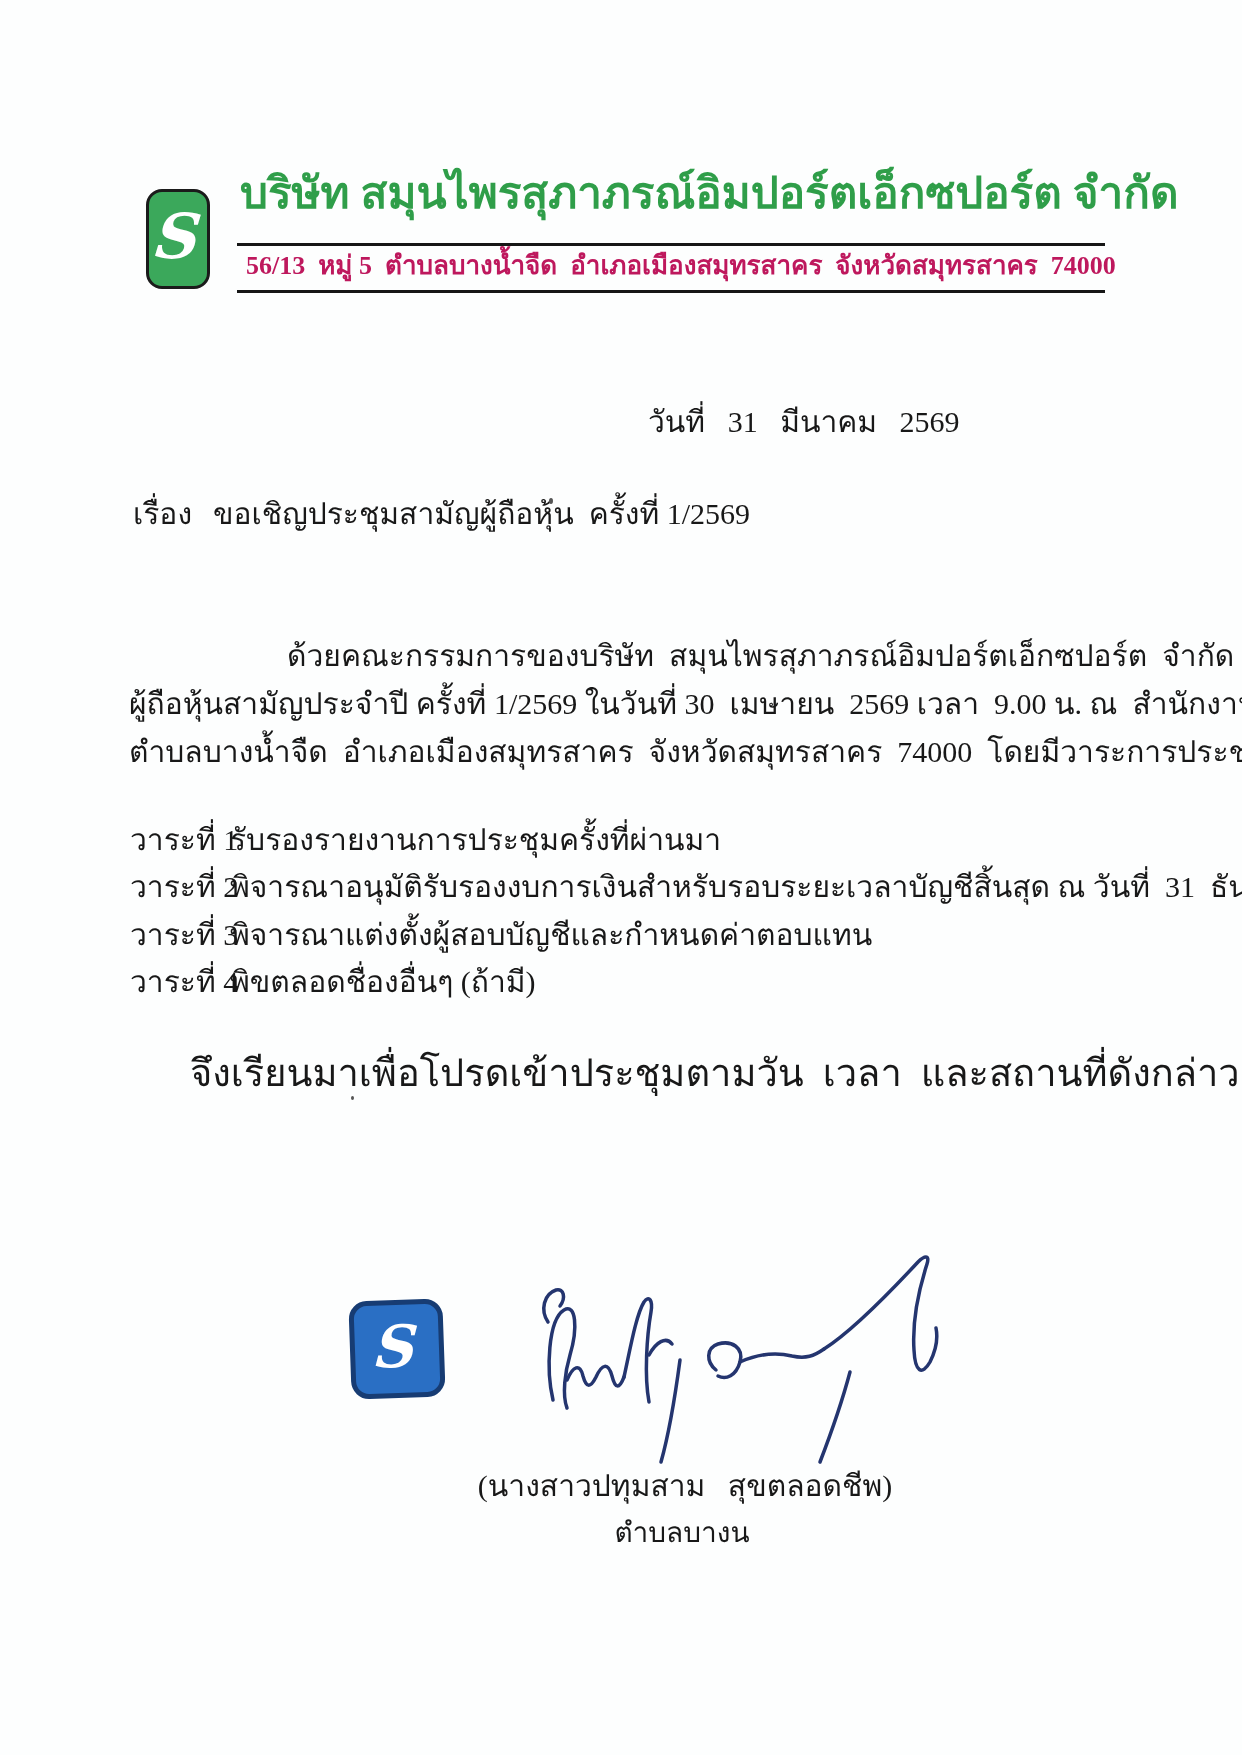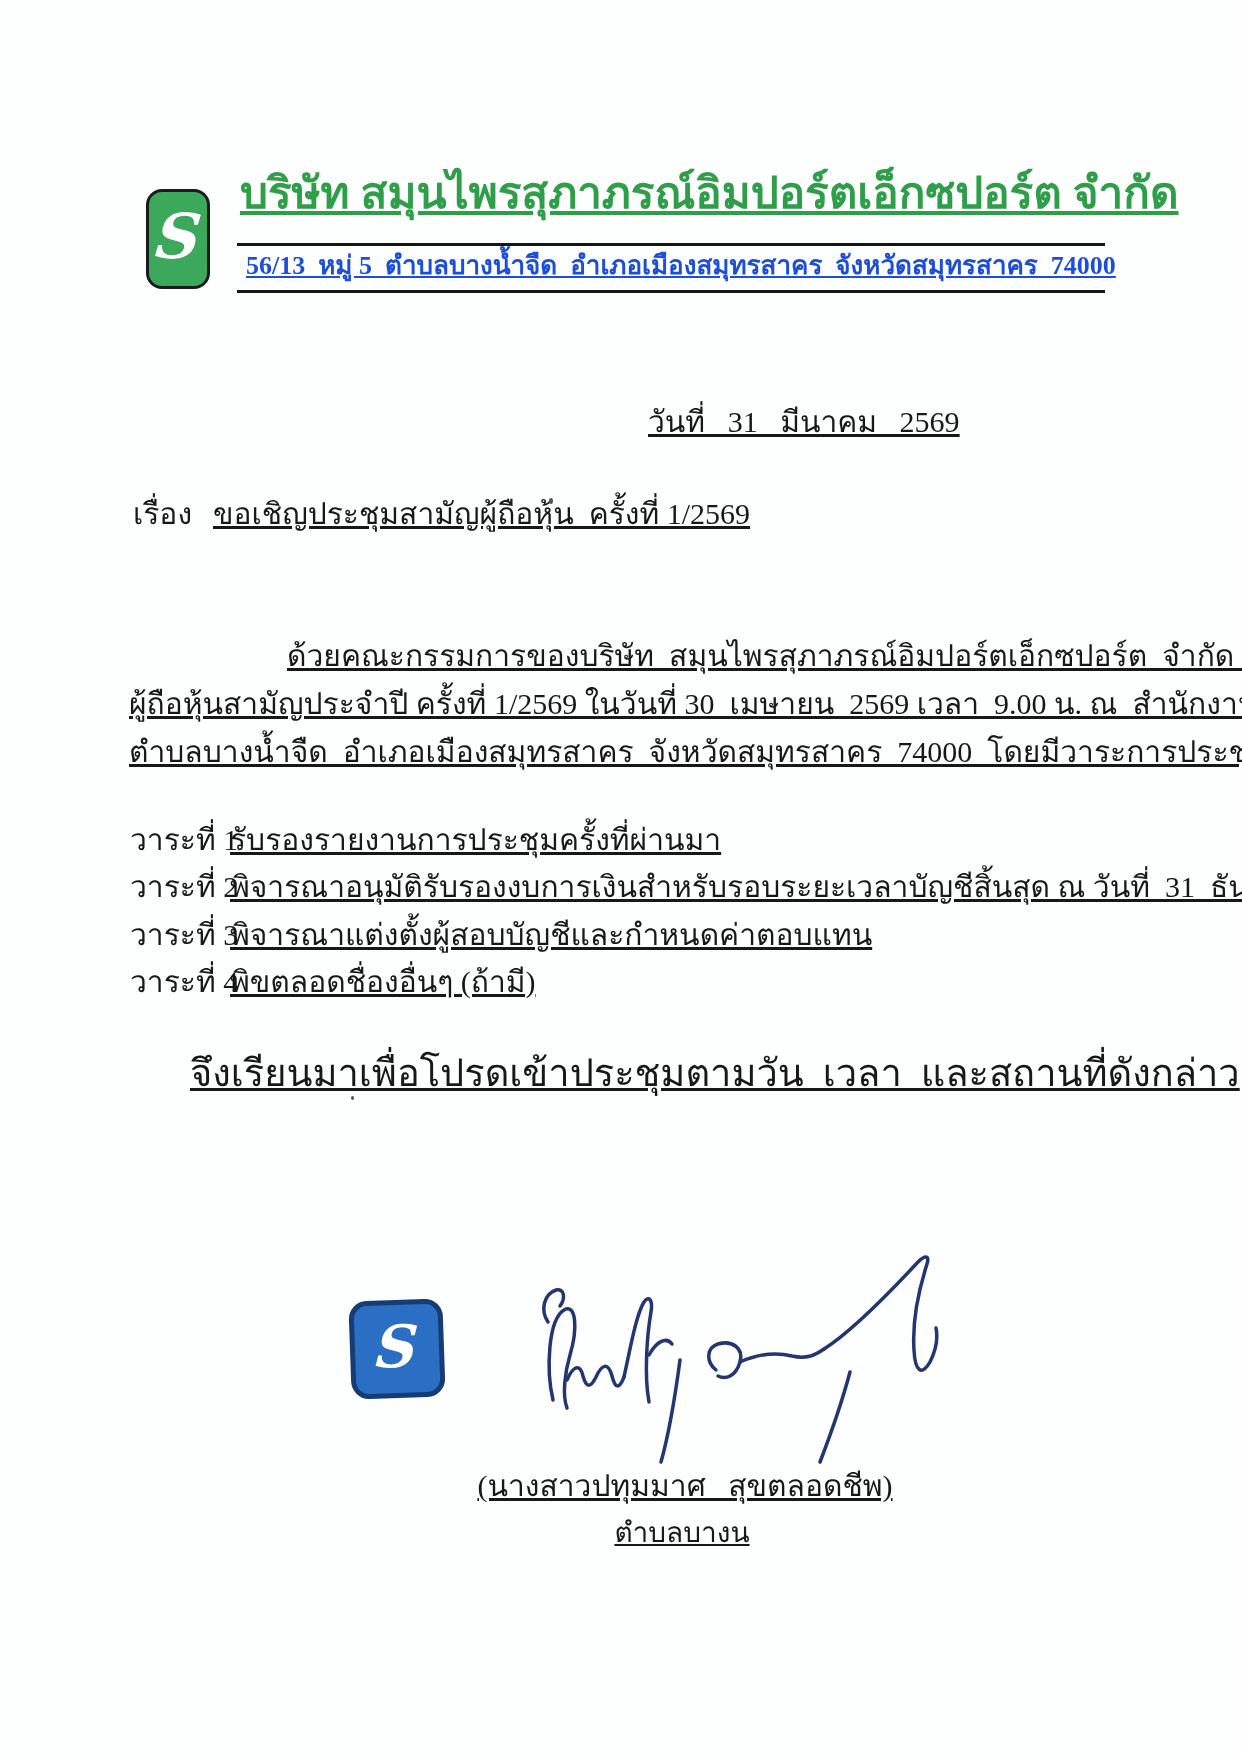--- a/index.html
+++ b/index.html
@@ -5,21 +5,21 @@
   html,body{margin:0;padding:0;background:#e8eaea;}
   .page{
     position:relative;
     width:1242px;height:1755px;
     margin:0 auto;
     background:#fdfefe;
     overflow:hidden;
     font-family:"Liberation Serif","DejaVu Serif",serif;
     color:#181818;
   }
-  .abs{position:absolute;white-space:pre;line-height:1.2;text-decoration:underline;}
+  .abs{position:absolute;white-space:pre;line-height:1.2;}
 
   
   .logo-green{
     position:absolute;left:146px;top:189px;width:64px;height:100px;
     background:#3ba85b;border:3px solid #1b1b1b;border-radius:16px;
     display:flex;align-items:center;justify-content:center;
     box-sizing:border-box;
   }
   .logo-green .logo-s{
     font-family:"DejaVu Serif","Liberation Serif",serif;
@@ -30,21 +30,21 @@
   .company{
     left:240px;top:168px;
     font-size:44px;font-weight:bold;color:#2f9e49;
     letter-spacing:0px;
   }
   .rule{position:absolute;height:3px;background:#161616;}
   .rule-top{left:237px;top:243px;width:868px;}
   .rule-bottom{left:237px;top:290px;width:868px;}
   .address{
     left:246px;top:250px;
-    font-size:26px;font-weight:bold;color:#1d4ed8;
+    font-size:26px;font-weight:bold;color:#be185d;
   }
 
   
   .date{left:648px;top:404px;font-size:30px;}
   .kvrow .lbl{display:inline-block;}
   .subject{left:133px;top:496px;font-size:30px;}
   .subject .lbl{width:80px;}
   .recipient{left:133px;top:549px;font-size:30px;}
   .recipient .lbl{width:82px;}
   .para1{left:287px;top:638px;font-size:30px;}
@@ -127,19 +127,19 @@
 
       <path d="M160 110 C156 140 150 180 141 212"></path>
 
       <path d="M196 120 C186 112 186 98 198 94 C212 90 224 98 220 112 C216 126 206 130 198 126"></path>
       <path d="M220 112 C238 104 256 102 272 106 C286 109 294 106 304 99"></path>
       <path d="M304 99 C334 80 372 40 398 12 C404 6 410 4 407 14 C400 36 392 70 394 100 C395 122 402 126 410 112 C416 100 418 88 416 78"></path>
       <path d="M330 122 C322 152 310 186 300 212"></path>
     </g>
   </svg>
 
-  <div class="abs signer-name">(นางสาวปทุมมาศ   สุขตลอดชีพ)</div>
+  <div class="abs signer-name">(นางสาวปทุมสาม   สุขตลอดชีพ)</div>
   <div class="abs signer-title">ตำบลบางน</div>
 
   <div class="speck speck-1"></div>
   <div class="speck speck-2"></div>
 
 </div>
 
 </body></html>

